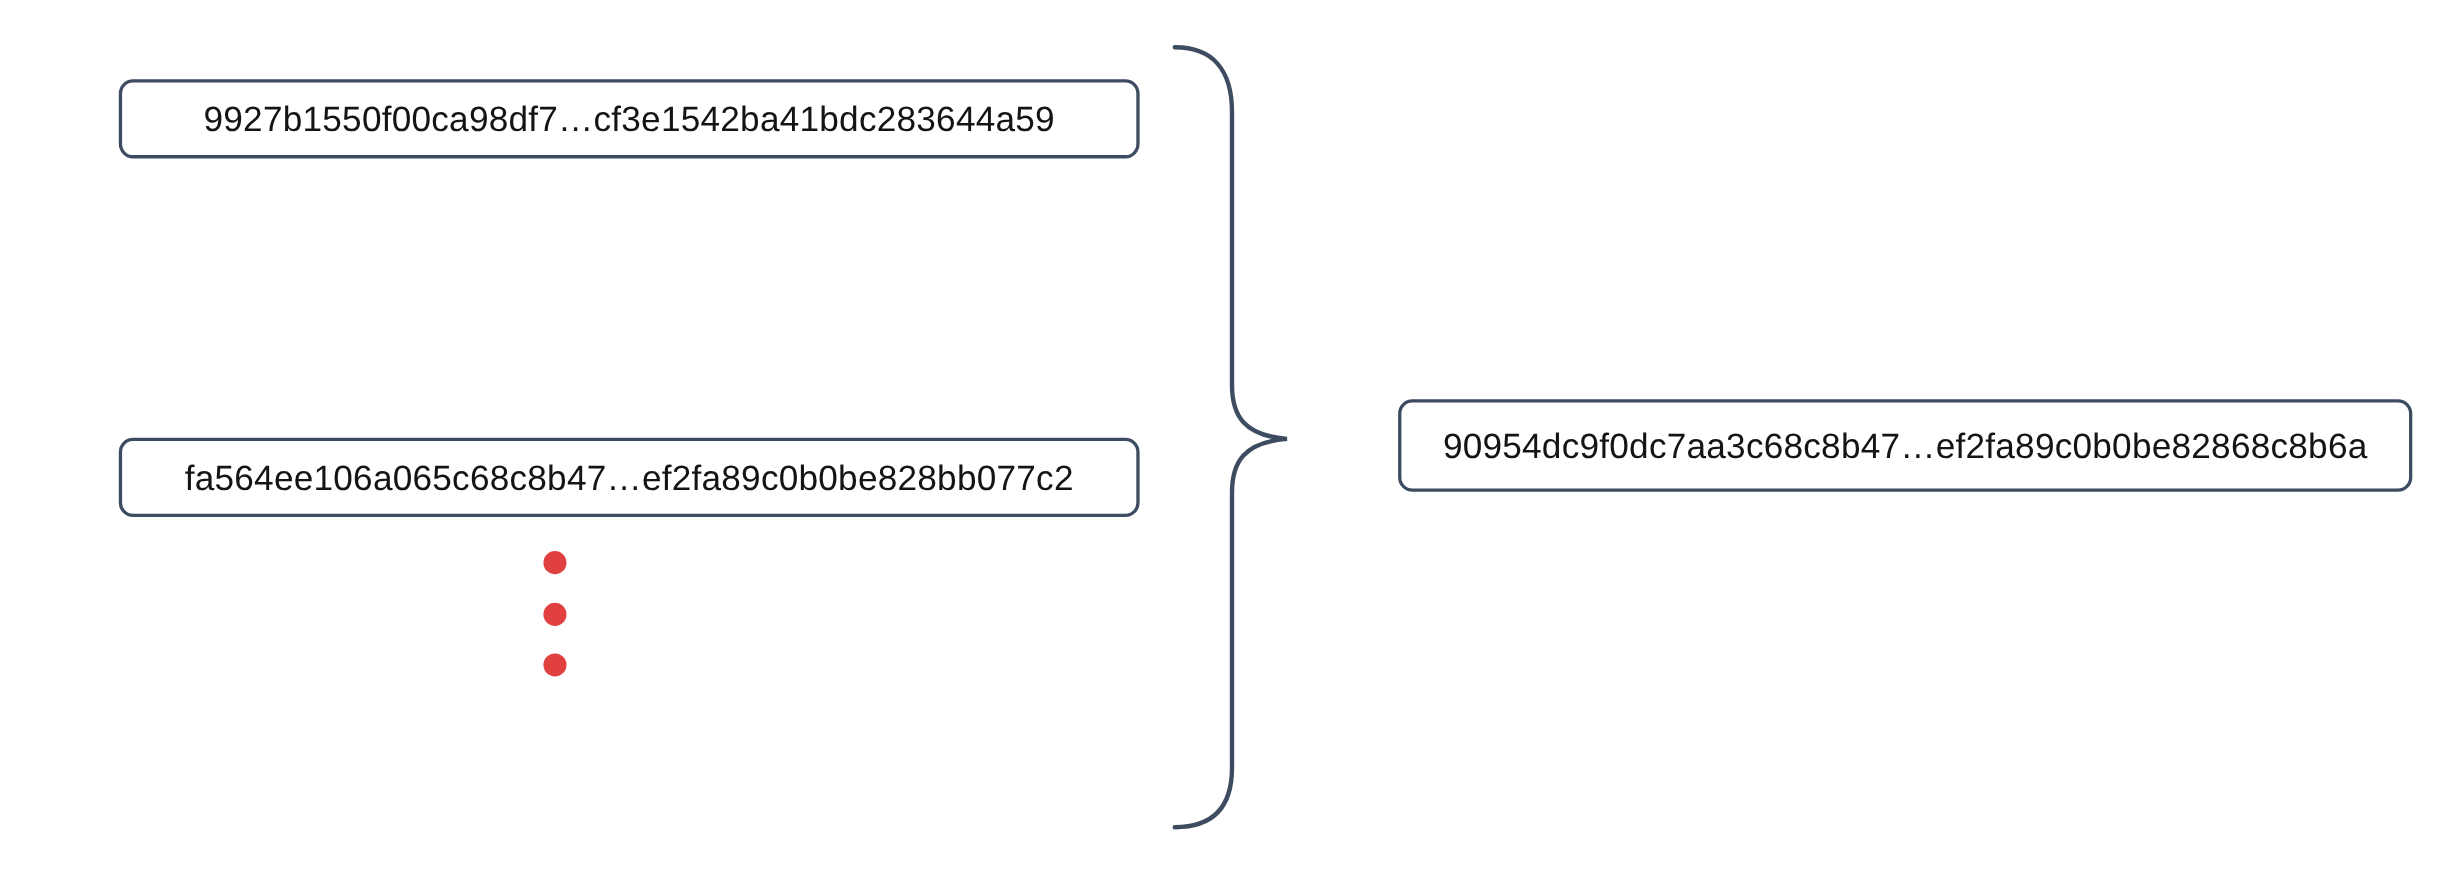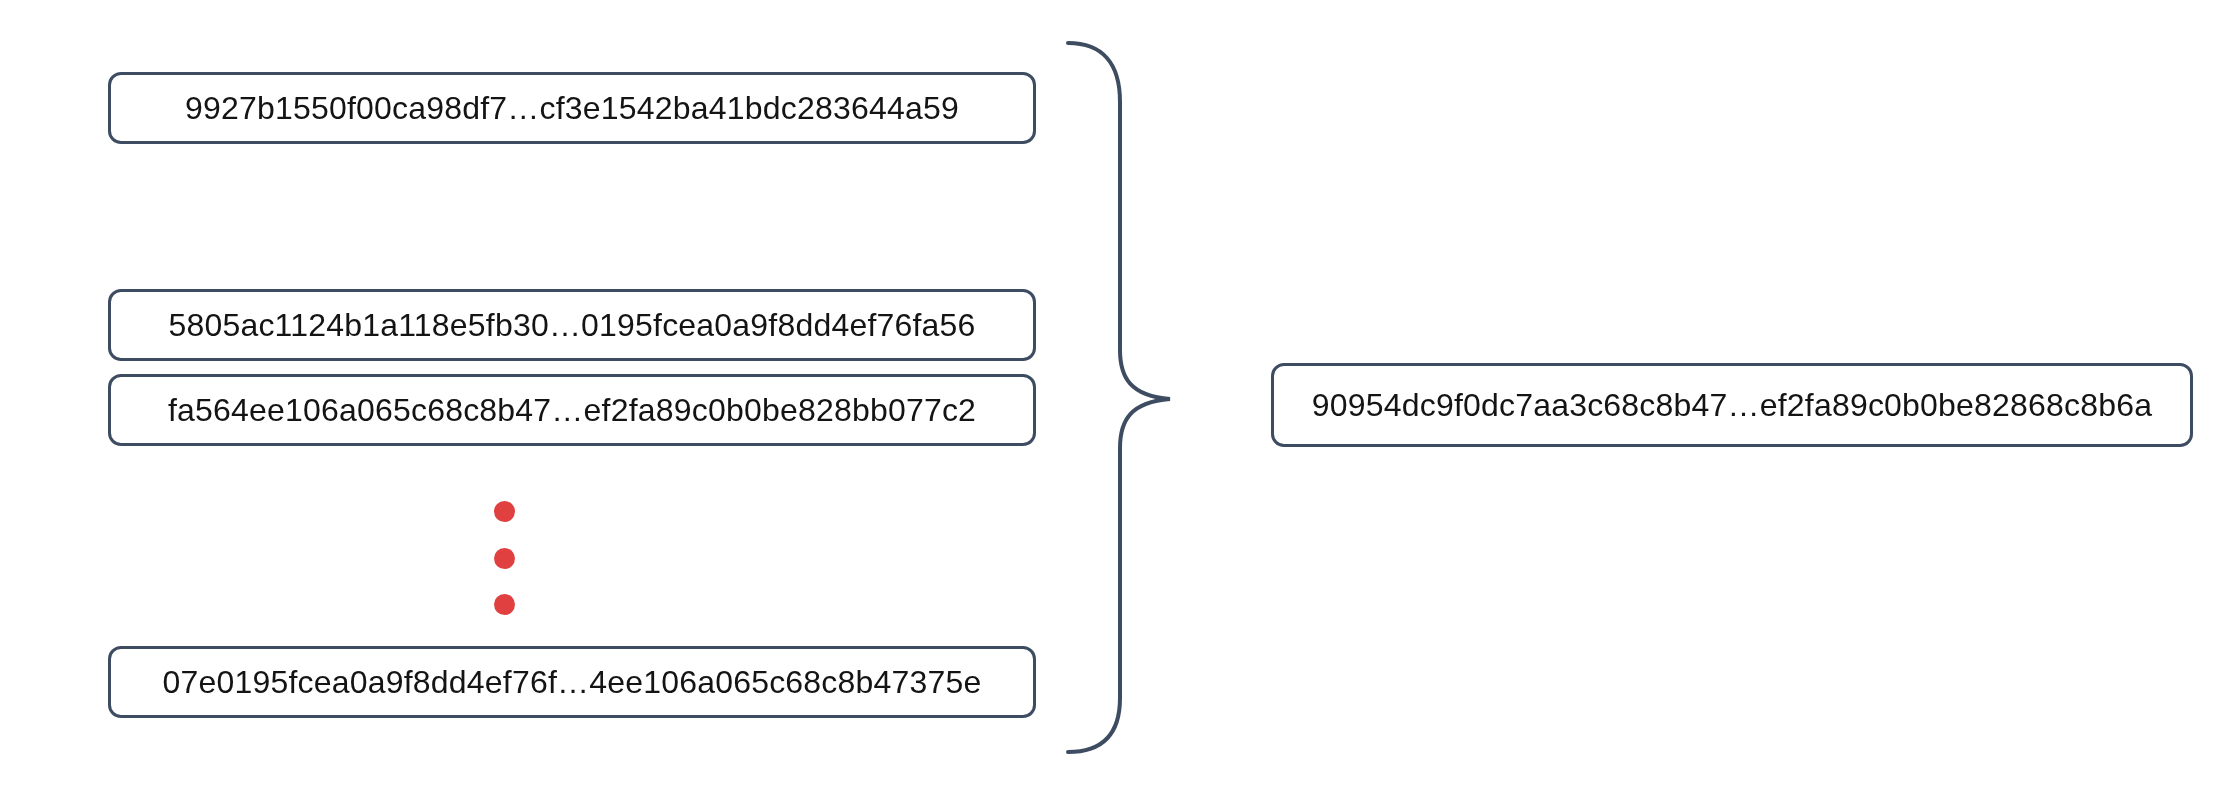--- a/index.html
+++ b/index.html
@@ -31,21 +31,21 @@
     align-items: center;
     justify-content: center;
     font-size: 32px;
     letter-spacing: 0.2px;
     white-space: nowrap;
     margin-left: 48px;
   }
   .hash-box.b1 { top: 72px; }
   .hash-box.b2 { top: 180px; }
   .hash-box.b3 { top: 289px; }
-  .hash-box.b4 { top: 374px; justify-content: center; }
+  .hash-box.b4 { top: 398px; justify-content: center; }
   .hash-box.b5 { top: 646px; }
   .hash-box.result {
     left: 1223px;
     top: 363px;
     width: 922px;
     height: 84px;
   }
   .dot {
     position: absolute;
     left: 494px;
@@ -75,37 +75,31 @@
 </head>
 <body>
 
 <div class="canvas">
 
   <div class="hash-box b1">
     <span>9927b1550f00ca98df7…cf3e1542ba41bdc283644a59</span>
   </div>
 
 
-  <div class="hash-box b3">
-    <span>5805ac1124b1a118e5fb30…0195fcea0a9f8dd4ef76fa56</span>
-  </div>
 
   <div class="hash-box b4">
     <span>fa564ee106a065c68c8b47…ef2fa89c0b0be828bb077c2</span>
   </div>
 
   <div>
     <div class="dot d1"></div>
     <div class="dot d2"></div>
     <div class="dot d3"></div>
   </div>
 
-  <div class="hash-box b5">
-    <span>07e0195fcea0a9f8dd4ef76f…4ee106a065c68c8b47375e</span>
-  </div>
 
   <svg class="brace-svg" viewBox="0 0 2220 792" aria-hidden="true">
     <path class="brace-path" d="M 1068 43
              C 1103 43 1120 64 1120 102
              L 1120 350
              C 1120 378 1131 396 1170 399
              C 1131 402 1120 420 1120 448
              L 1120 698
              C 1120 734 1103 752 1068 752"></path>
   </svg>

